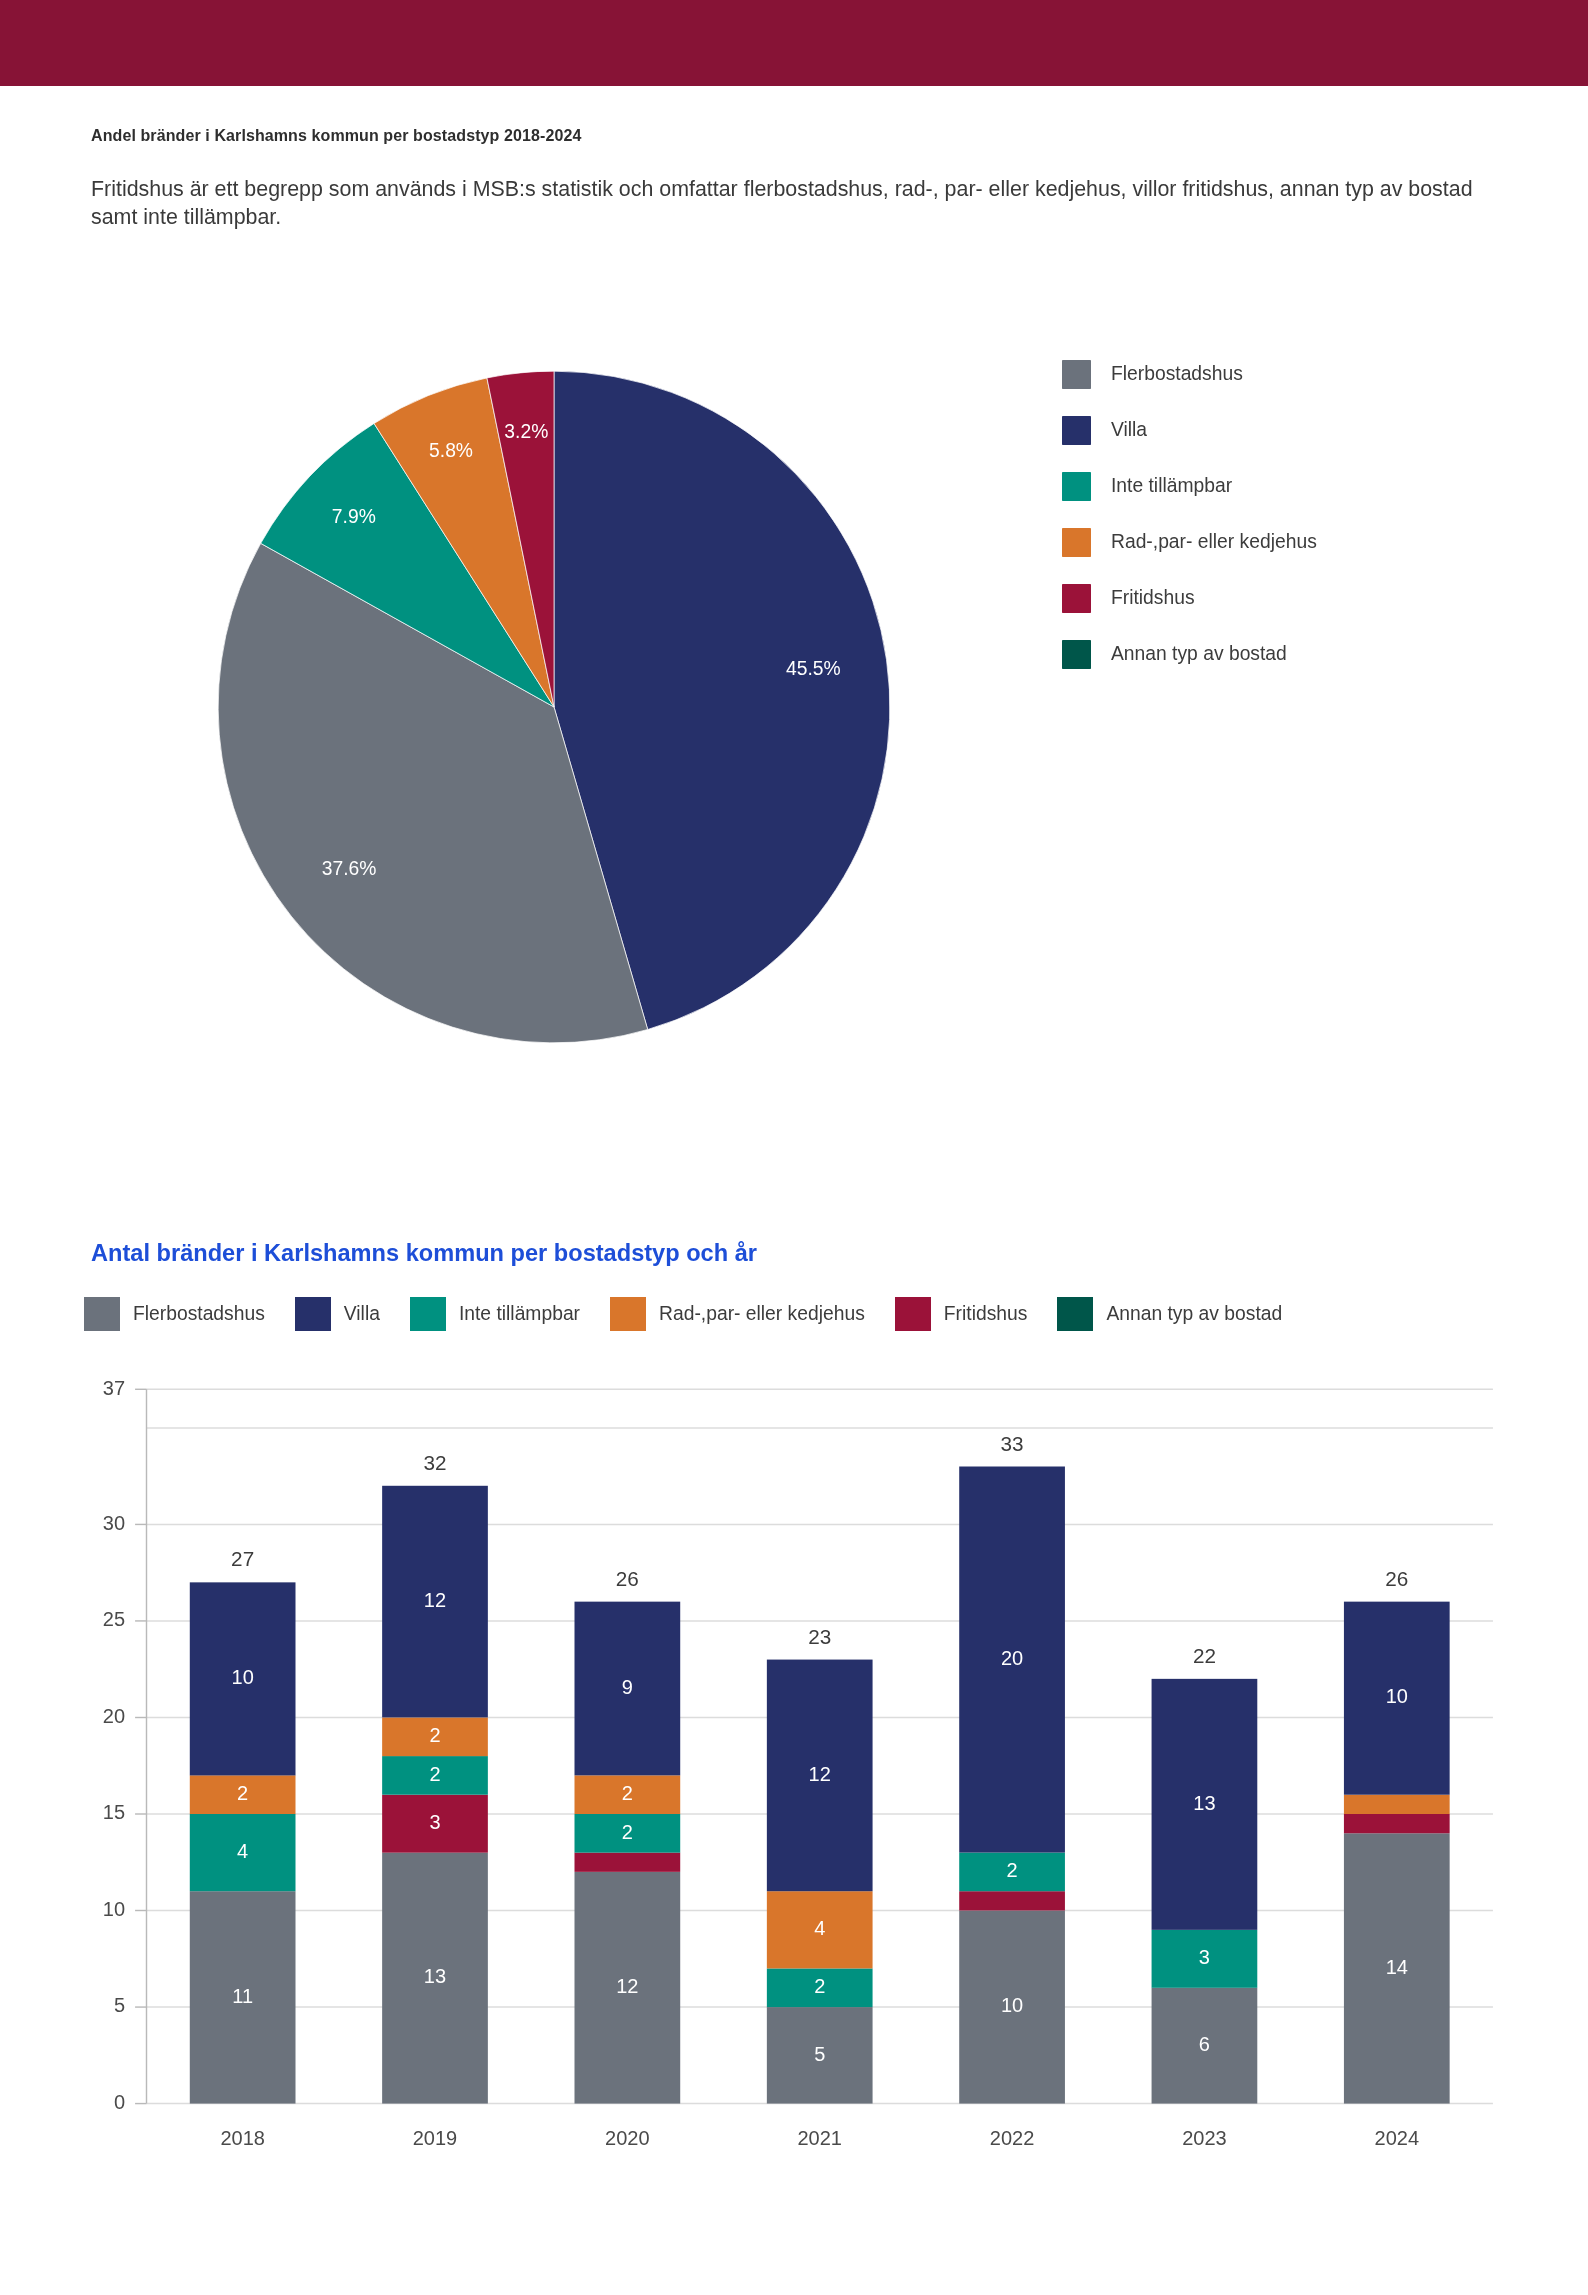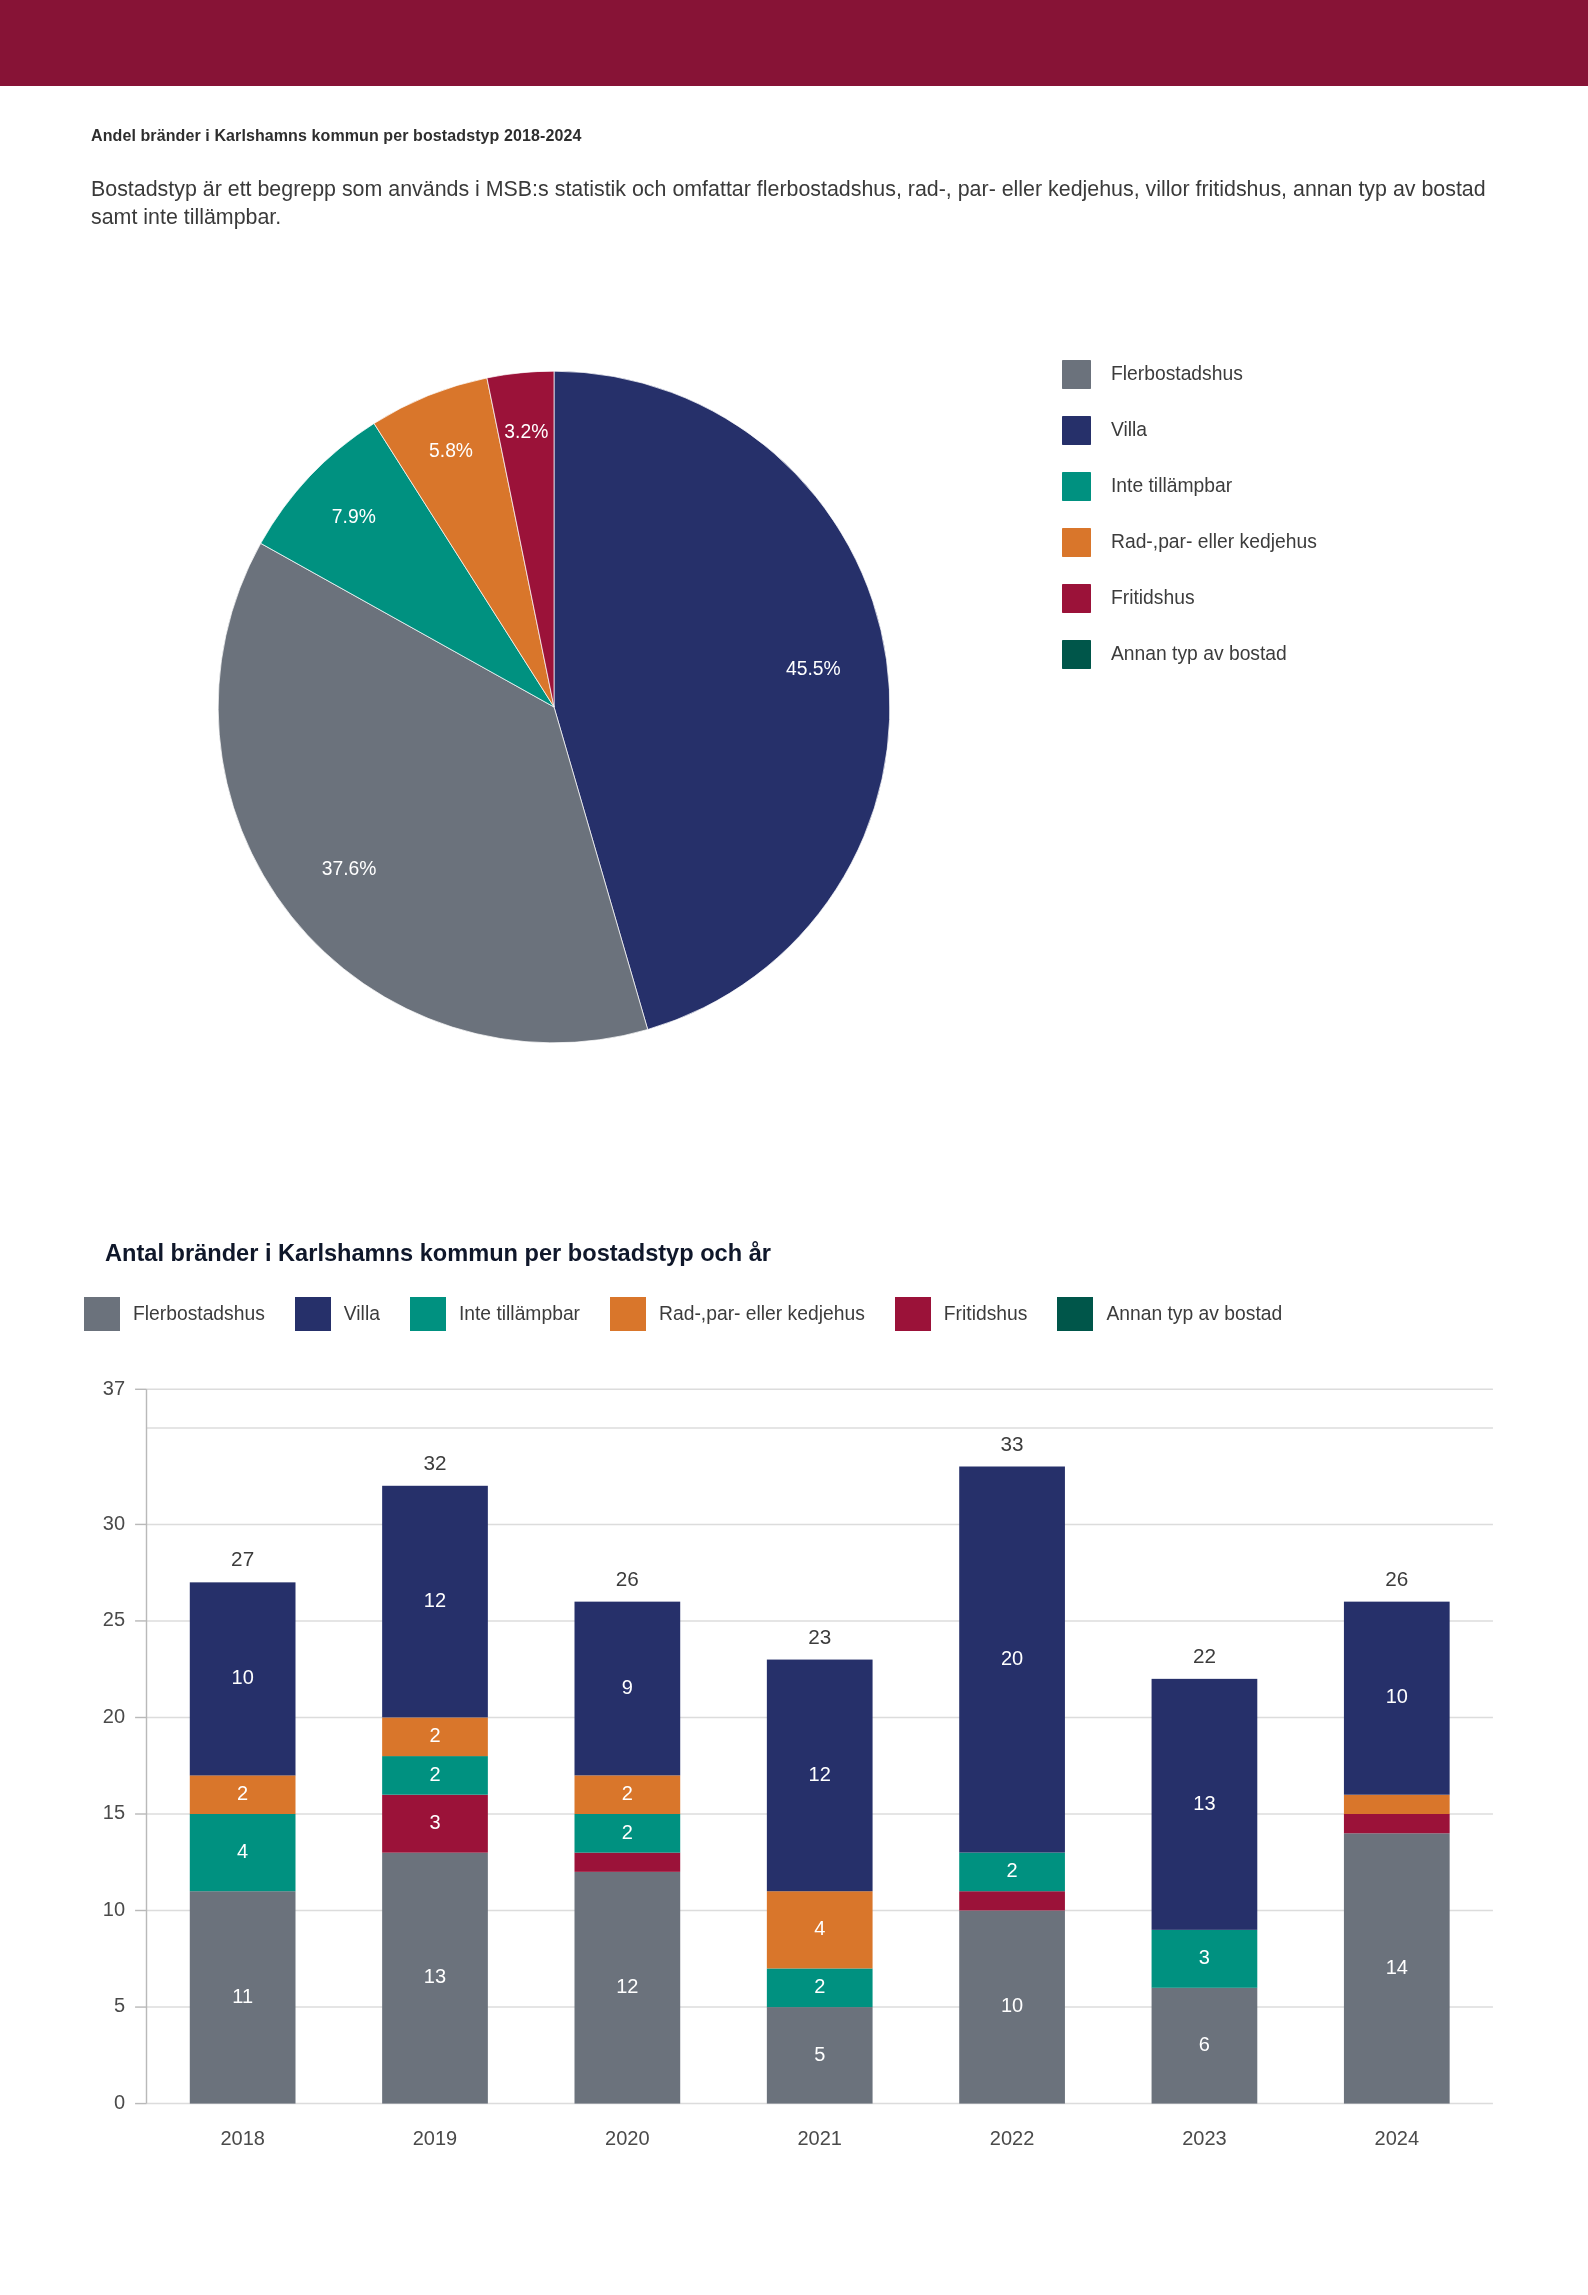--- a/index.html
+++ b/index.html
@@ -82,24 +82,24 @@
   .pie-legend .lg-txt {
     margin-left: 20px;
     font-size: 19.3px;
     color: #3c3c3c;
     white-space: nowrap;
   }
 
   
   .bar-title {
     position: absolute;
-    left: 105px; top: 1240px;
+    left: 91px; top: 1240px;
     font-size: 23.6px;
     font-weight: 700;
-    color: #0f172a;
+    color: #1d4ed8;
   }
 
   .bar-legend {
     position: absolute;
     left: 84px; top: 1297px;
     display: flex;
     align-items: center;
   }
   .bar-legend .bl-item {
     display: flex;
@@ -153,21 +153,21 @@
     text-anchor: middle;
     dominant-baseline: middle;
   }
 </style>
 </head>
 <body>
 
 <div class="topbar"></div>
 
 <div class="page-title">Andel bränder i Karlshamns kommun per bostadstyp 2018-2024</div>
-<div class="page-desc">Bostadstyp är ett begrepp som används i MSB:s statistik och omfattar flerbostadshus, rad-, par- eller kedjehus, villor fritidshus, annan typ av bostad samt inte tillämpbar.</div>
+<div class="page-desc">Fritidshus är ett begrepp som används i MSB:s statistik och omfattar flerbostadshus, rad-, par- eller kedjehus, villor fritidshus, annan typ av bostad samt inte tillämpbar.</div>
 
 <div class="pie-block">
   <div class="pie-wrap">
     <svg class="pie-svg" viewBox="0 0 960 960">
       <g id="pie-slices">
           <path d="M 480 480 L 480.00 10.00 A 470 470 0 0 1 611.13 931.34 Z" fill="#26306A" stroke="#ffffff" stroke-width="1"></path>
           <path d="M 480 480 L 611.13 931.34 A 470 470 0 0 1 69.57 250.99 Z" fill="#6B727C" stroke="#ffffff" stroke-width="1"></path>
           <path d="M 480 480 L 69.57 250.99 A 470 470 0 0 1 228.16 83.17 Z" fill="#009180" stroke="#ffffff" stroke-width="1"></path>
           <path d="M 480 480 L 228.16 83.17 A 470 470 0 0 1 386.14 19.47 Z" fill="#D9762B" stroke="#ffffff" stroke-width="1"></path>
           <path d="M 480 480 L 386.14 19.47 A 470 470 0 0 1 480.00 10.00 Z" fill="#9B1239" stroke="#ffffff" stroke-width="1"></path>

